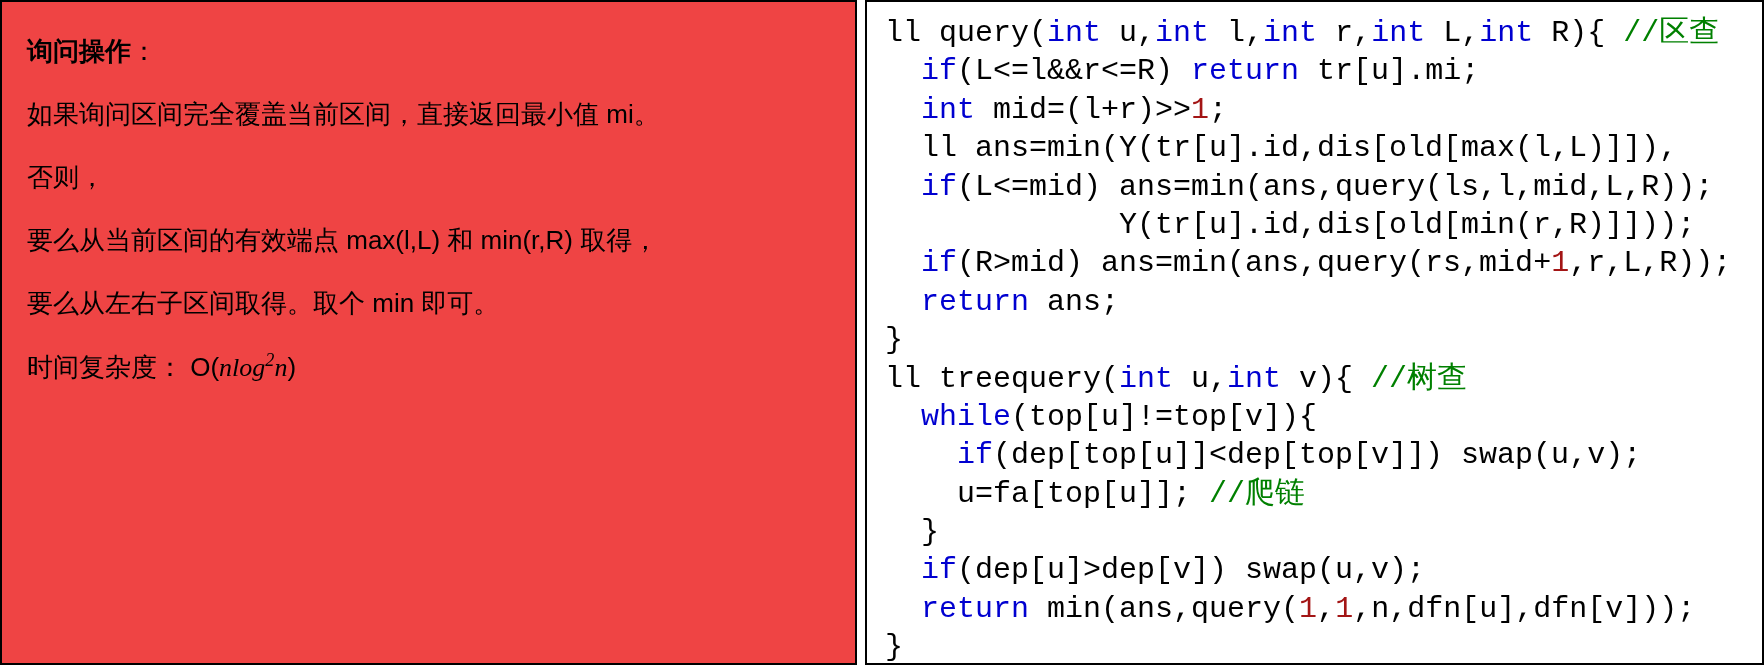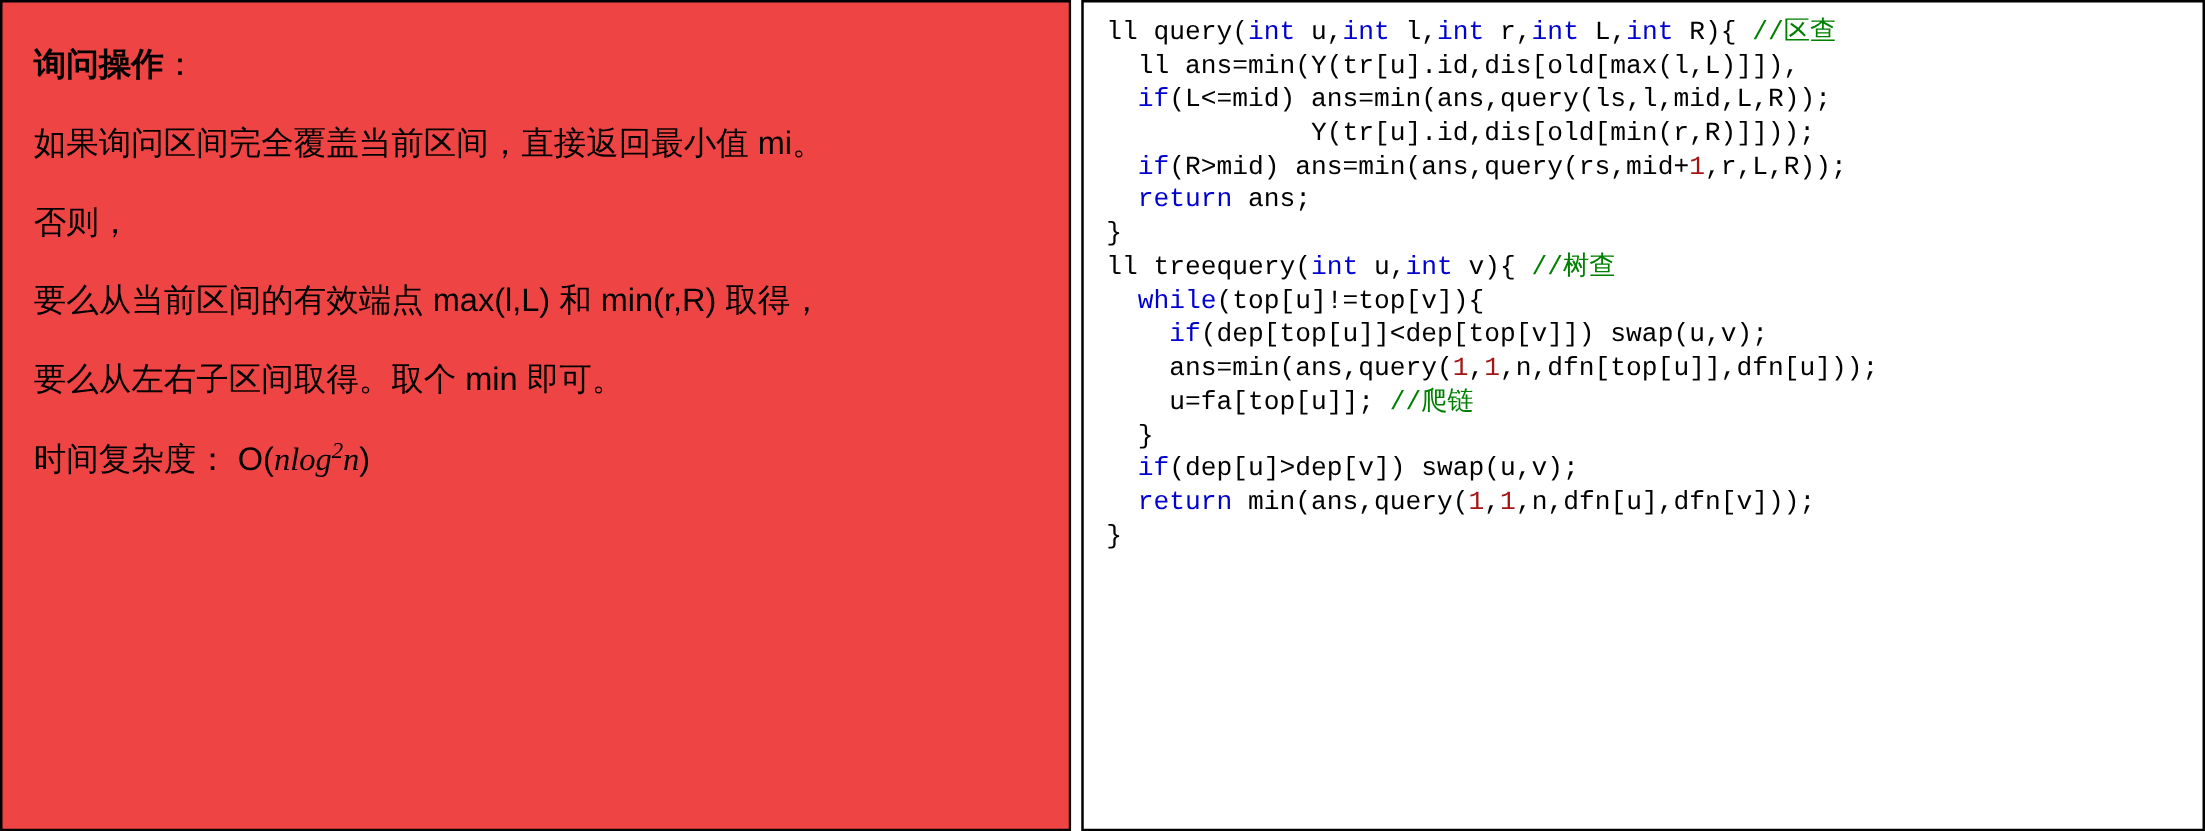--- a/index.html
+++ b/index.html
@@ -27,21 +27,21 @@
       width: 8px;
       background: #ffffff;
     }
     .right-panel {
       flex: 1;
       height: 100%;
       background: #ffffff;
       border: 2px solid #000000;
       padding: 12px 18px;
       font-family: Consolas, "Courier New", monospace;
-      font-size: 21px;
+      font-size: 30px;
       line-height: 1.28;
     }
     .left-panel p {
       margin-bottom: 24px;
     }
     .bold {
       font-weight: bold;
     }
     .math {
       font-family: "Cambria Math", "Times New Roman", serif;
@@ -71,28 +71,29 @@
   <p>要么从左右子区间取得。取个 min 即可。</p>
   <p style="margin-top:23px">
     <span>时间复杂度：  O(</span><span class="math">n</span><span class="math">log</span><span class="math sup">2</span><span class="math">n</span><span>)</span>
   </p>
 </div>
 
 <div class="divider"></div>
 
 <div class="right-panel">
   <div class="code-line"><span>ll query(</span><span class="kw">int</span><span> u,</span><span class="kw">int</span><span> l,</span><span class="kw">int</span><span> r,</span><span class="kw">int</span><span> L,</span><span class="kw">int</span><span> R){ </span><span class="cm">//区查</span></div>
+  <div class="code-line"><span>  </span><span class="kw">if</span><span>(L&lt;=l&amp;&amp;r&lt;=R) </span><span class="kw">return</span><span> tr[u].mi;</span></div>
+  <div class="code-line"><span>  </span><span class="kw">int</span><span> mid=(l+r)&gt;&gt;</span><span class="num">1</span><span>;</span></div>
   <div class="code-line">  ll ans=min(Y(tr[u].id,dis[old[max(l,L)]]),</div>
   <div class="code-line"><span>  </span><span class="kw">if</span><span>(L&lt;=mid) ans=min(ans,query(ls,l,mid,L,R));</span></div>
   <div class="code-line">             Y(tr[u].id,dis[old[min(r,R)]]));</div>
   <div class="code-line"><span>  </span><span class="kw">if</span><span>(R&gt;mid) ans=min(ans,query(rs,mid+</span><span class="num">1</span><span>,r,L,R));</span></div>
   <div class="code-line"><span>  </span><span class="kw">return</span><span> ans;</span></div>
   <div class="code-line">}</div>
   <div class="code-line"><span>ll treequery(</span><span class="kw">int</span><span> u,</span><span class="kw">int</span><span> v){ </span><span class="cm">//树查</span></div>
   <div class="code-line"><span>  </span><span class="kw">while</span><span>(top[u]!=top[v]){</span></div>
   <div class="code-line"><span>    </span><span class="kw">if</span><span>(dep[top[u]]&lt;dep[top[v]]) swap(u,v);</span></div>
-  <div class="code-line"><span>    ans=min(ans,query(</span><span class="num">1</span><span>,</span><span class="num">1</span><span>,n,dfn[top[u]],dfn[u]));</span></div>
   <div class="code-line"><span>    u=fa[top[u]]; </span><span class="cm">//爬链</span></div>
   <div class="code-line">  }</div>
   <div class="code-line"><span>  </span><span class="kw">if</span><span>(dep[u]&gt;dep[v]) swap(u,v);</span></div>
   <div class="code-line"><span>  </span><span class="kw">return</span><span> min(ans,query(</span><span class="num">1</span><span>,</span><span class="num">1</span><span>,n,dfn[u],dfn[v]));</span></div>
   <div class="code-line">}</div>
 </div>
 
 </body></html>

